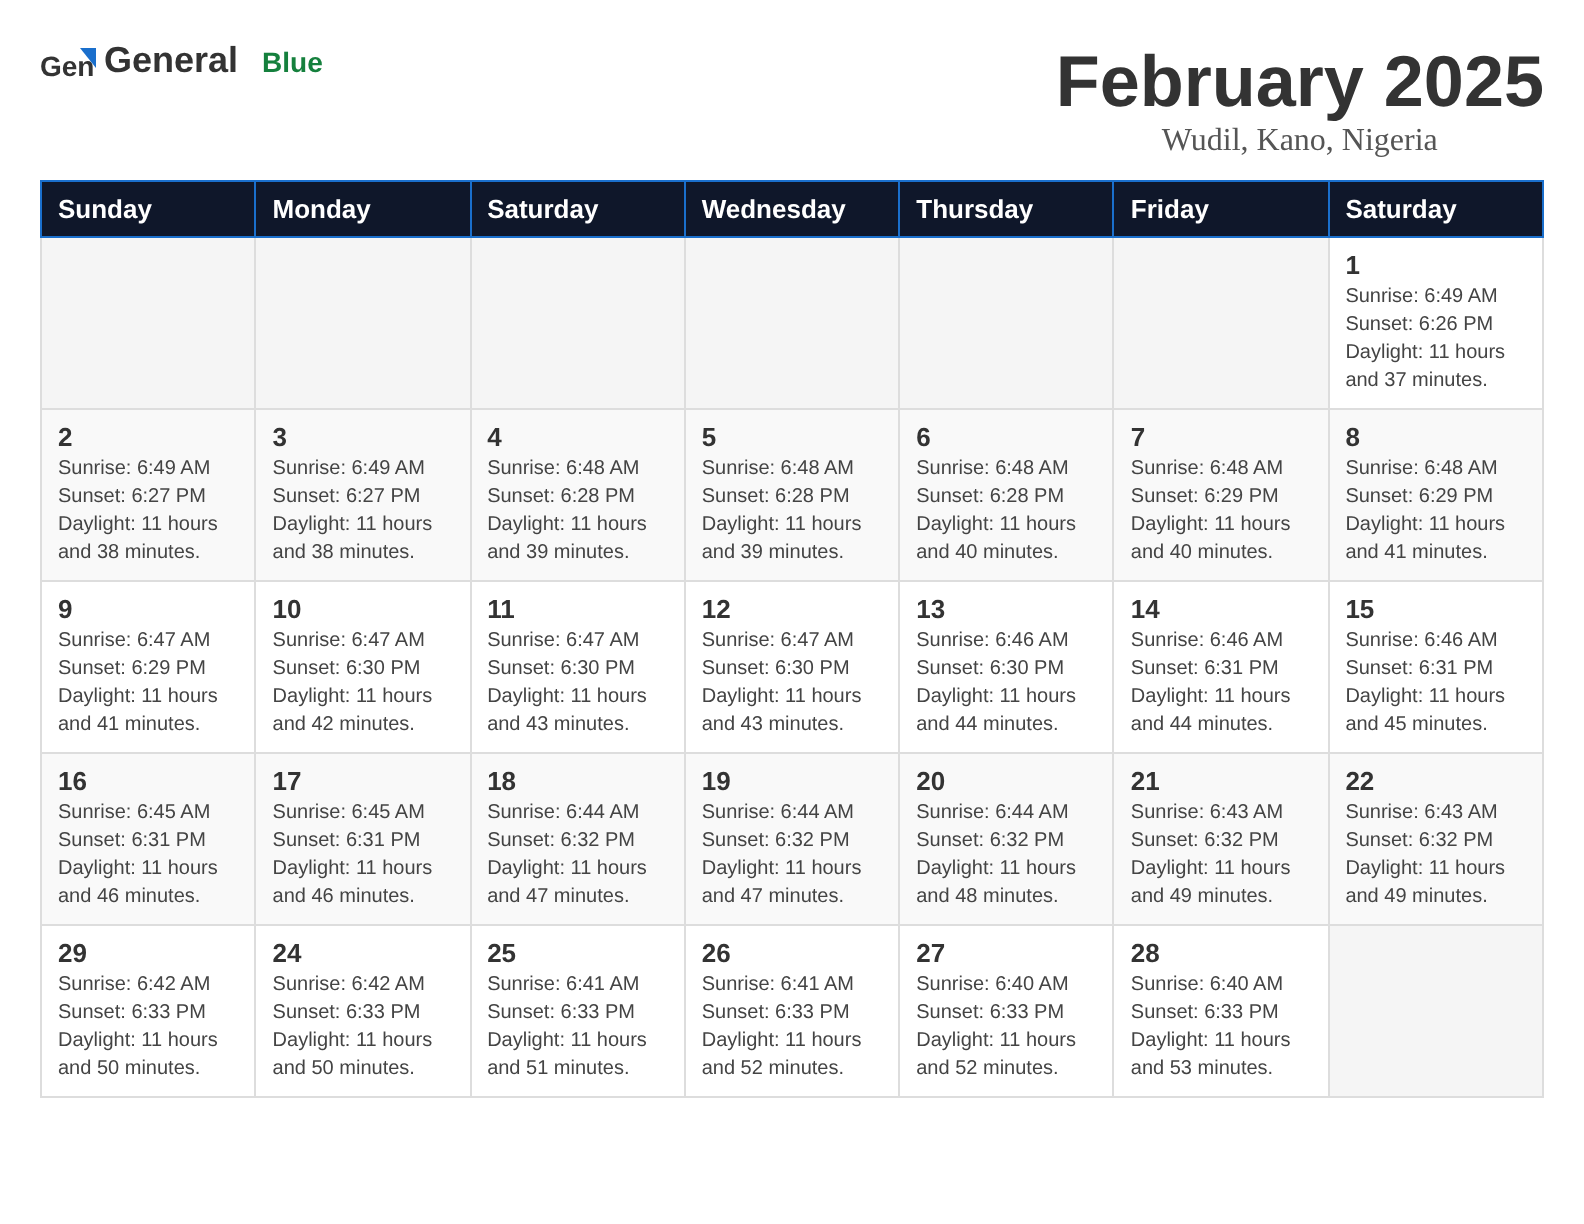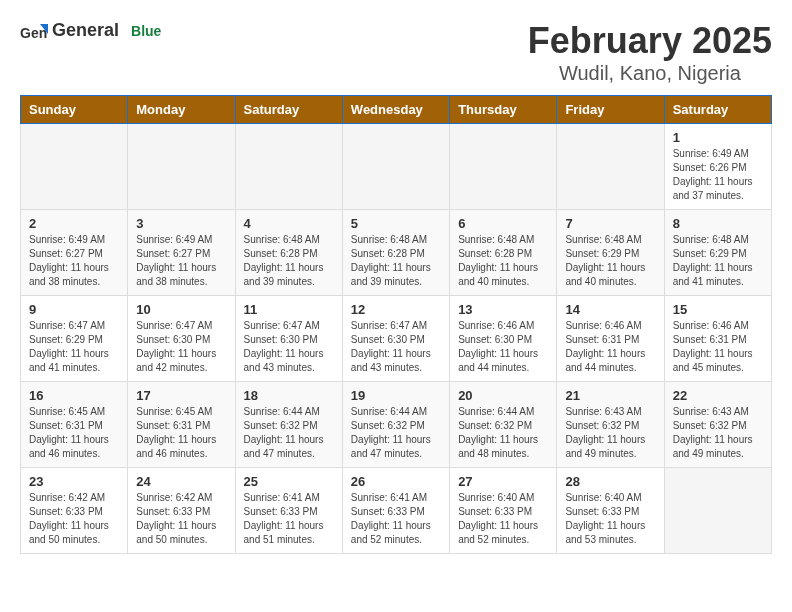--- a/index.html
+++ b/index.html
@@ -36,30 +36,31 @@
     }
     .title-section {
       text-align: center;
     }
     .calendar-title {
       font-size: 36px;
       font-weight: bold;
       color: #333;
     }
     .calendar-subtitle {
-      font-size: 20px;
+      font-size: 16px;
       color: #555;
+      font-family: Liberation Serif, serif;
     }
     .calendar-table {
       width: 100%;
       border-collapse: collapse;
       border: 1px solid #ccc;
     }
     .calendar-table th {
-      background-color: #a16207;
+      background-color: #0f172a;
       color: white;
       text-align: left;
       padding: 6px 8px;
       font-size: 13px;
       font-weight: bold;
       border: 1px solid #1a6fcc;
     }
     .calendar-table td {
       vertical-align: top;
       padding: 6px 8px;
@@ -262,21 +263,21 @@
         </td>
         <td>
           <div class="day-number">22</div>
           <div class="day-info" style="white-space: pre-line;">Sunrise: 6:43 AM
 Sunset: 6:32 PM
 Daylight: 11 hours and 49 minutes.</div>
         </td>
       </tr>
       <tr>
         <td>
-          <div class="day-number">23</div>
+          <div class="day-number">29</div>
           <div class="day-info" style="white-space: pre-line;">Sunrise: 6:42 AM
 Sunset: 6:33 PM
 Daylight: 11 hours and 50 minutes.</div>
         </td>
         <td>
           <div class="day-number">24</div>
           <div class="day-info" style="white-space: pre-line;">Sunrise: 6:42 AM
 Sunset: 6:33 PM
 Daylight: 11 hours and 50 minutes.</div>
         </td>

